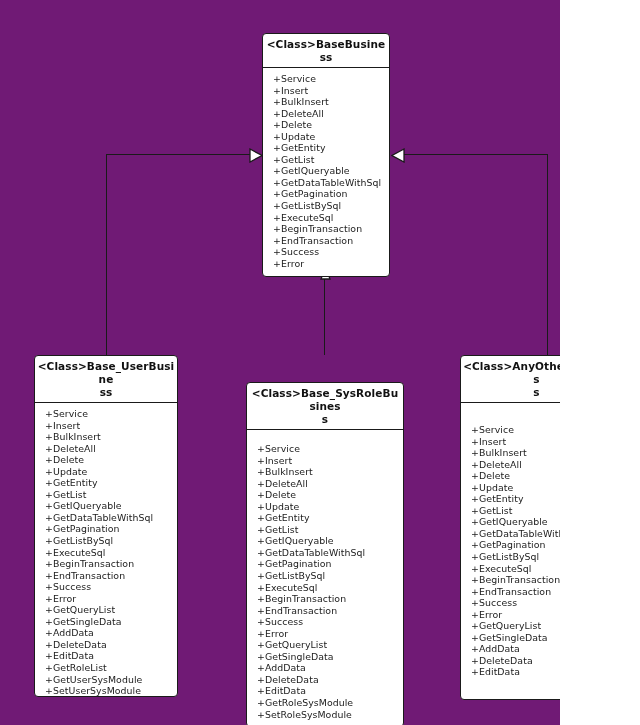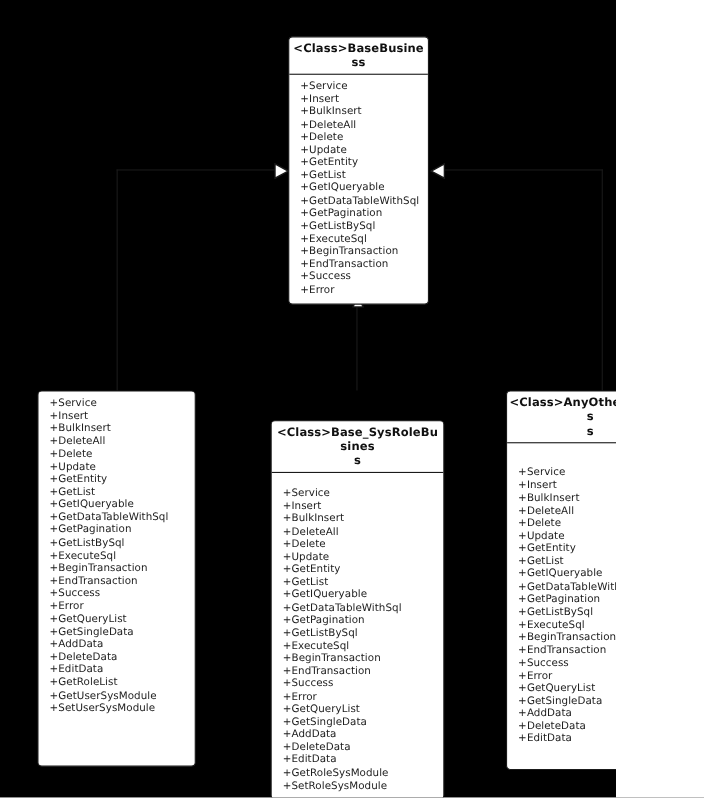--- a/index.html
+++ b/index.html
@@ -4,21 +4,21 @@
 <style>
   html, body {
     margin: 0;
     padding: 0;
     background: #ffffff;
   }
   #canvas {
     position: relative;
     width: 560px;
     height: 725px;
-    background: #000000;
+    background: #701a75;
     font-family: "DejaVu Sans", "Liberation Sans", sans-serif;
     overflow: hidden;
   }
 
   
   .uml-class {
     position: absolute;
     box-sizing: border-box;
     border: 1.4px solid #1a1a1a;
     border-radius: 4px;
@@ -119,20 +119,21 @@
         <div class="uml-member"><span class="vis">+</span>GetListBySql</div>
         <div class="uml-member"><span class="vis">+</span>ExecuteSql</div>
         <div class="uml-member"><span class="vis">+</span>BeginTransaction</div>
         <div class="uml-member"><span class="vis">+</span>EndTransaction</div>
         <div class="uml-member"><span class="vis">+</span>Success</div>
         <div class="uml-member"><span class="vis">+</span>Error</div>
       </div>
   </div>
 
   <div class="uml-class" style="left:34px; top:355px; width:144px; height:342px;">
+    <div class="uml-header">&lt;Class&gt;Base_UserBusine<br>ss</div>
     <div class="uml-body">
         <div class="uml-member"><span class="vis">+</span>Service</div>
         <div class="uml-member"><span class="vis">+</span>Insert</div>
         <div class="uml-member"><span class="vis">+</span>BulkInsert</div>
         <div class="uml-member"><span class="vis">+</span>DeleteAll</div>
         <div class="uml-member"><span class="vis">+</span>Delete</div>
         <div class="uml-member"><span class="vis">+</span>Update</div>
         <div class="uml-member"><span class="vis">+</span>GetEntity</div>
         <div class="uml-member"><span class="vis">+</span>GetList</div>
         <div class="uml-member"><span class="vis">+</span>GetIQueryable</div>

